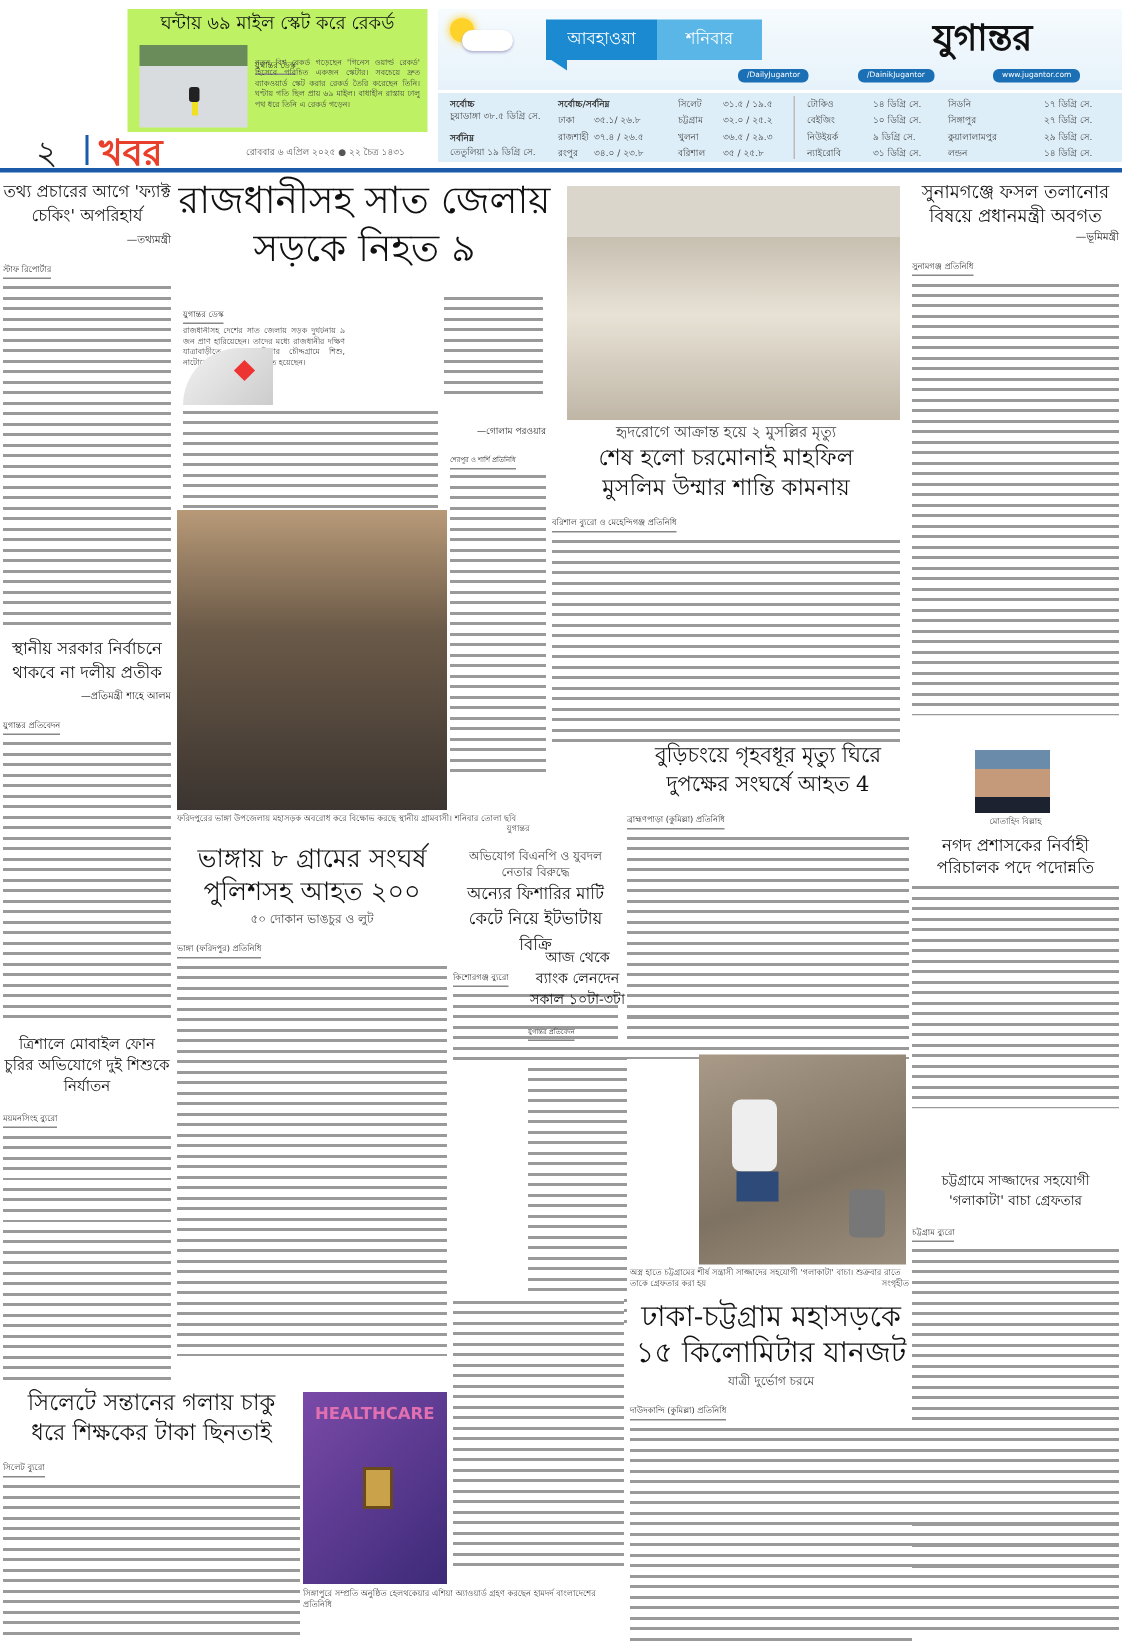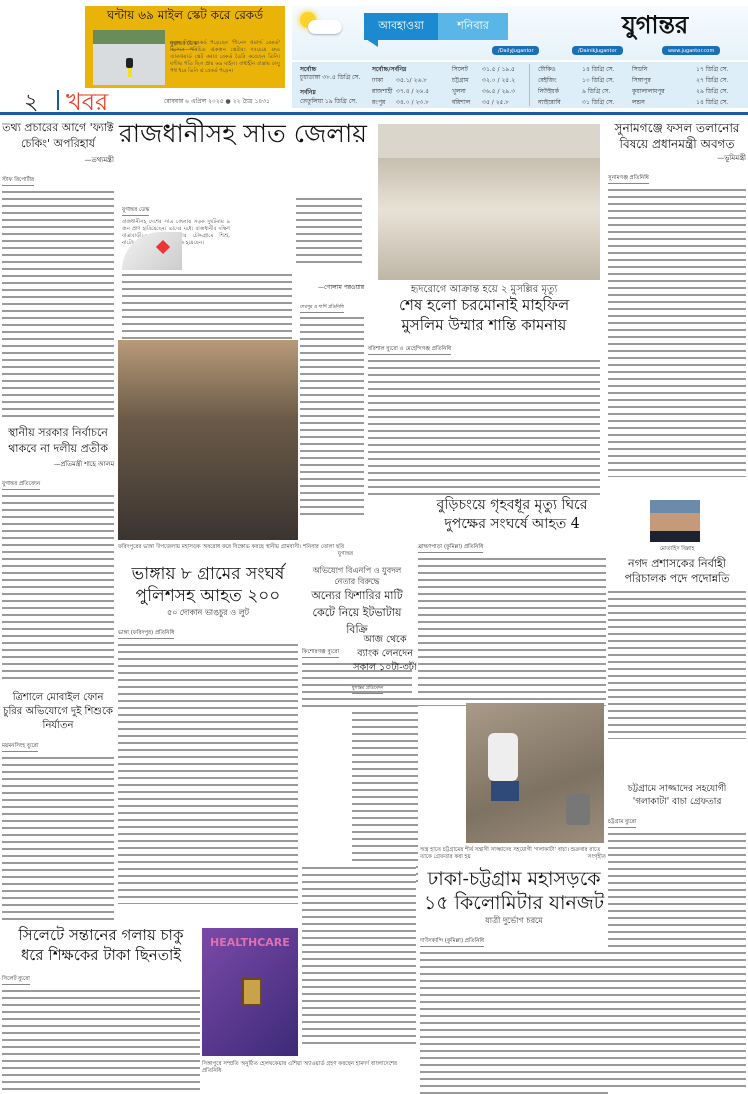--- a/index.html
+++ b/index.html
@@ -5,21 +5,21 @@
   *{box-sizing:border-box;margin:0;padding:0}
   body{width:748px;height:1094px;background:#fff;font-family:"DejaVu Serif",serif;color:#222;position:relative;overflow:hidden}
   .abs{position:absolute}
   .body-text{font-size:5.2px;line-height:7px;color:#444;text-align:justify;overflow:hidden;font-family:"DejaVu Sans",sans-serif}
   .filler{display:block;height:100%;background:repeating-linear-gradient(#fff 0 2px,#9a9a9a 2px 4px,#fff 4px 7px)}
   .byline{font-size:5.5px;color:#333;font-family:"DejaVu Sans",sans-serif;border-bottom:1px solid #888;display:inline-block;padding-bottom:1px}
   .hl{font-family:"DejaVu Serif",serif;color:#111;text-align:center;line-height:1.15}
   .photo{background:#7a6a5a;overflow:hidden}
   .caption{font-size:5.5px;line-height:7px;color:#444;font-family:"DejaVu Sans",sans-serif}
   
-  .top-story{left:85px;top:6px;width:200px;height:82px;background:#eab308}
+  .top-story{left:85px;top:6px;width:200px;height:82px;background:#bef264}
   .weather{left:292px;top:6px;width:456px;height:100px}
   .wx-tab{position:absolute;top:7px;height:27px;color:#fff;font-size:11px;display:flex;align-items:center;justify-content:center;font-family:"DejaVu Sans",sans-serif}
   .wx-table{position:absolute;top:56px;left:0;width:456px;height:46px;background:#ddeef8;font-size:6px;color:#444;font-family:"DejaVu Sans",sans-serif}
   .wx-table .c{position:absolute;white-space:nowrap}
   .social{position:absolute;top:40px;height:9px;background:#1a6fb5;color:#fff;font-size:5px;border-radius:4px;padding:1px 6px;font-family:"DejaVu Sans",sans-serif}
   .section-bar{left:14px;top:88px;width:270px;height:24px}
   .bluerule{left:0;top:112px;width:748px;height:3px;background:#1a5aa8}
   .vrule{background:#bbb;width:1px}
 </style>
 </head>
@@ -31,21 +31,21 @@
     <div class="abs" style="left:33px;top:28px;width:7px;height:10px;background:#222;border-radius:2px"></div>
     <div class="abs" style="left:35px;top:38px;width:4px;height:9px;background:#f0e020"></div>
   </div>
   <div class="abs" style="left:85px;top:24px"><span class="byline">যুগান্তর ডেস্ক</span></div>
   <div class="abs body-text" style="left:85px;top:33px;width:110px;height:48px">নতুন বিশ্ব রেকর্ড গড়েছেন 'গিনেস ওয়ার্ল্ড রেকর্ড' হিসেবে পরিচিত একজন স্কেটার। সবচেয়ে দ্রুত ব্যাকওয়ার্ড স্কেট করার রেকর্ড তৈরি করেছেন তিনি। ঘণ্টায় গতি ছিল প্রায় ৬৯ মাইল। বাধাহীন রাস্তায় ঢালু পথ ধরে তিনি এ রেকর্ড গড়েন।</div>
 </div>
 
 <div class="abs section-bar">
   <span class="abs" style="left:10px;top:-4px;font-size:22px;color:#222">২</span>
   <span class="abs" style="left:43px;top:2px;width:2px;height:20px;background:#1a5aa8"></span>
-  <span class="abs" style="left:52px;top:-5px;font-size:24px;font-weight:normal;color:#e8402a">খবর</span>
+  <span class="abs" style="left:52px;top:-5px;font-size:24px;font-weight:bold;color:#e8402a">খবর</span>
   <span class="abs" style="left:150px;top:8px;font-size:6px;color:#555;font-family:'DejaVu Sans',sans-serif;white-space:nowrap">রোববার ৬ এপ্রিল ২০২৫ ● ২২ চৈত্র ১৪৩১</span>
 </div>
 
 <div class="abs weather">
   <div class="abs" style="left:0;top:0;width:456px;height:54px;background:linear-gradient(#f6fbfe,#e6f2fa)"></div>
   <div class="abs" style="left:8px;top:6px;width:16px;height:16px;border-radius:50%;background:#ffd22a;box-shadow:0 0 6px #ffc800"></div>
   <div class="abs" style="left:16px;top:14px;width:34px;height:14px;border-radius:8px;background:#fff;box-shadow:0 1px 2px #aac"></div>
   <div class="wx-tab" style="left:72px;width:74px;background:#1b8ad0">
       <span>আবহাওয়া</span>
     </div>
@@ -120,20 +120,21 @@
 <div class="abs" style="left:2px;top:690px;width:112px">
   <div class="hl" style="font-size:10px;line-height:14px">ত্রিশালে মোবাইল ফোন চুরির অভিযোগে দুই শিশুকে নির্যাতন</div>
   <span class="byline" style="margin-top:3px">ময়মনসিংহ ব্যুরো</span>
   <div class="body-text" style="height:165px;margin-top:3px">
       <span class="filler"></span>
     </div>
 </div>
 
 <div class="abs" style="left:118px;top:118px;width:250px">
   <div class="hl" style="font-size:25px;line-height:32px">রাজধানীসহ সাত জেলায়</div>
+  <div class="hl" style="font-size:25px;line-height:32px">সড়কে নিহত ৯</div>
 </div>
 <div class="abs" style="left:122px;top:196px;width:108px">
   <span class="byline">যুগান্তর ডেস্ক</span>
   <div class="body-text" style="height:30px;margin-top:2px">রাজধানীসহ দেশের সাত জেলায় সড়ক দুর্ঘটনায় ৯ জন প্রাণ হারিয়েছেন। তাদের মধ্যে রাজধানীর দক্ষিণ যাত্রাবাড়ীতে যুবক, কুমিল্লার চৌদ্দগ্রামে শিশু, নাটোরের লালপুরে যুবক নিহত হয়েছেন।</div>
 </div>
 <div class="abs" style="left:122px;top:232px;width:60px;height:38px;background:linear-gradient(135deg,#f2f2f2,#ccc);border-radius:40px 0 0 0">
   <div class="abs" style="left:36px;top:10px;width:10px;height:10px;background:#e33;transform:rotate(45deg)"></div>
 </div>
 <div class="abs body-text" style="left:122px;top:272px;width:170px;height:70px">
     <span class="filler"></span>

